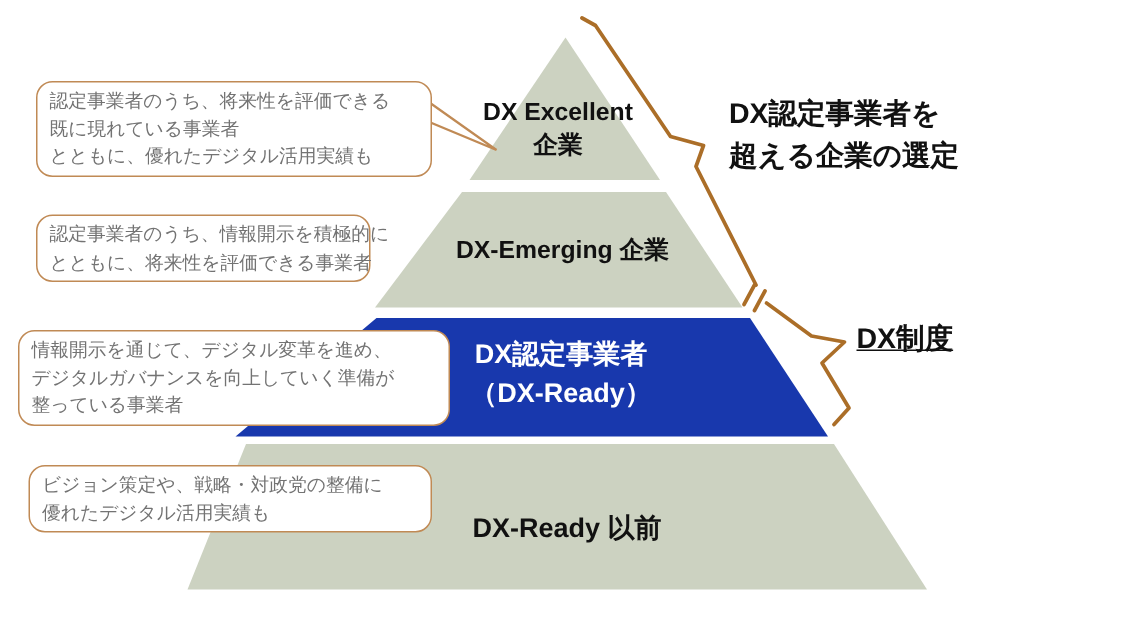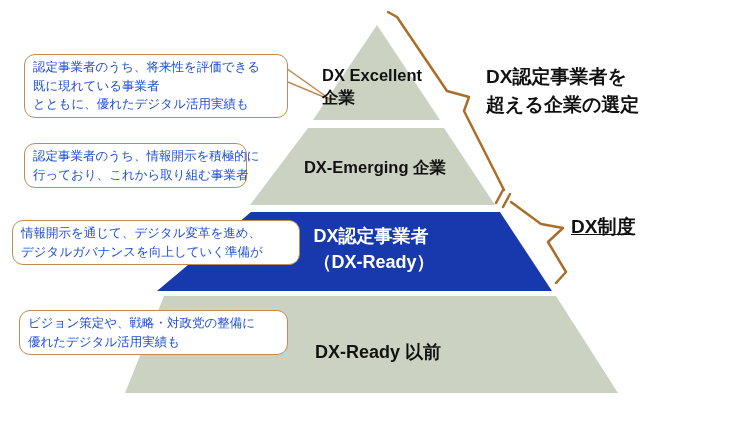--- a/index.html
+++ b/index.html
@@ -16,28 +16,28 @@
   .stage svg{position:absolute;left:0;top:0;}
   .callout{
     position:absolute;
     box-sizing:border-box;
     background:#ffffff;
     border:1.6px solid #c08a55;
     border-radius:11px;
     padding:3px 8px;
     font-size:12.5px;
     line-height:18.5px;
-    color:#1d4ed8;
+    color:#737373;
     z-index:3;
   }
   .callout span{display:block;white-space:nowrap;}
   .tier-label{
     position:absolute;
     transform:translate(-50%,-50%);
-    text-align:left;
+    text-align:center;
     color:#111111;
     font-weight:600;
     white-space:nowrap;
     z-index:2;
   }
   .tier-label span{display:block;}
   .tl-1{font-size:16.5px;line-height:22px;}
   .tl-2{font-size:16.5px;line-height:22px;}
   .tl-3{font-size:18px;line-height:26px;color:#ffffff;font-weight:700;}
   .tl-4{font-size:18px;line-height:22px;}
@@ -75,26 +75,27 @@
   </svg>
 
   <div class="callout" style="left:24px;top:54px;width:264px;">
     <span>認定事業者のうち、将来性を評価できる</span>
     <span>既に現れている事業者</span>
     <span>とともに、優れたデジタル活用実績も</span>
   </div>
 
   <div class="callout" style="left:24px;top:143px;width:223px;">
     <span>認定事業者のうち、情報開示を積極的に</span>
-    <span>行っており、これから取り組む事業者</span>
+    <span>とともに、将来性を評価できる事業者</span>
   </div>
 
   <div class="callout" style="left:12px;top:220px;width:288px;">
     <span>情報開示を通じて、デジタル変革を進め、</span>
     <span>デジタルガバナンスを向上していく準備が</span>
+    <span>整っている事業者</span>
   </div>
 
   <div class="callout" style="left:19px;top:310px;width:269px;">
     <span>ビジョン策定や、戦略・対政党の整備に</span>
     <span>優れたデジタル活用実績も</span>
   </div>
 
   <div class="tier-label tl-1" style="left:372px;top:86px;">
     <span>DX Excellent</span>
     <span>企業</span>

